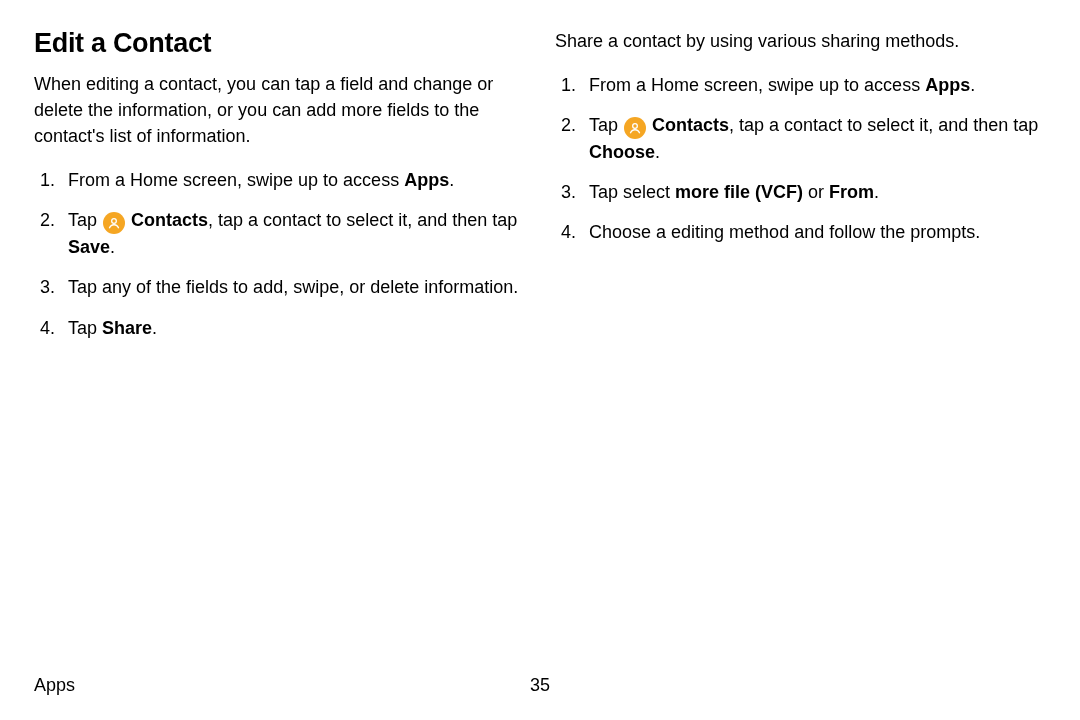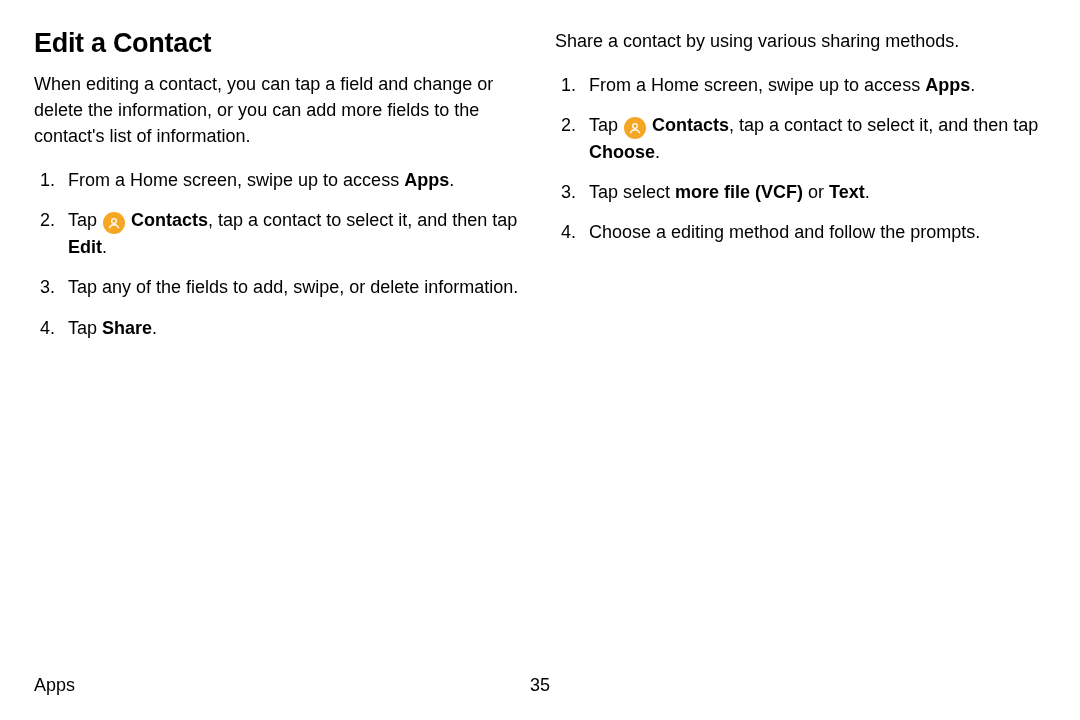--- a/index.html
+++ b/index.html
@@ -83,21 +83,21 @@
         <li>
           <span>From a Home screen, swipe up to access </span><span class="b">Apps</span><span>.</span>
         </li>
         <li>
           <span>Tap </span><span class="icon">
               <svg viewBox="0 0 24 24" fill="none" stroke="#fff" stroke-width="2.2">
                 <circle cx="12" cy="8.5" r="4"></circle>
                 <path d="M4 21c1.5-4 5-6 8-6s6.5 2 8 6"></path>
               </svg>
             </span>
-          <span> </span><span class="b">Contacts</span><span>, tap a contact to select it, and then tap </span><span class="b">Edit</span><span>.</span>
+          <span> </span><span class="b">Contacts</span><span>, tap a contact to select it, and then tap </span><span class="b">Save</span><span>.</span>
         </li>
         <li>Tap any of the fields to add, swipe, or delete information.</li>
         <li>
           <span>Tap </span><span class="b">Share</span><span>.</span>
         </li>
       </ol>
     </div>
 
     <div class="col">
       <p class="intro">Share a contact by using various sharing methods.</p>
@@ -108,21 +108,21 @@
         <li>
           <span>Tap </span><span class="icon">
               <svg viewBox="0 0 24 24" fill="none" stroke="#fff" stroke-width="2.2">
                 <circle cx="12" cy="8.5" r="4"></circle>
                 <path d="M4 21c1.5-4 5-6 8-6s6.5 2 8 6"></path>
               </svg>
             </span>
           <span> </span><span class="b">Contacts</span><span>, tap a contact to select it, and then tap </span><span class="b">Choose</span><span>.</span>
         </li>
         <li>
-          <span>Tap select </span><span class="b">more file (VCF)</span><span> or </span><span class="b">Text</span><span>.</span>
+          <span>Tap select </span><span class="b">more file (VCF)</span><span> or </span><span class="b">From</span><span>.</span>
         </li>
         <li>Choose a editing method and follow the prompts.</li>
       </ol>
     </div>
 
   </div>
 
   <div class="footer">
     <span>Apps</span>
     <span class="pg">35</span>

